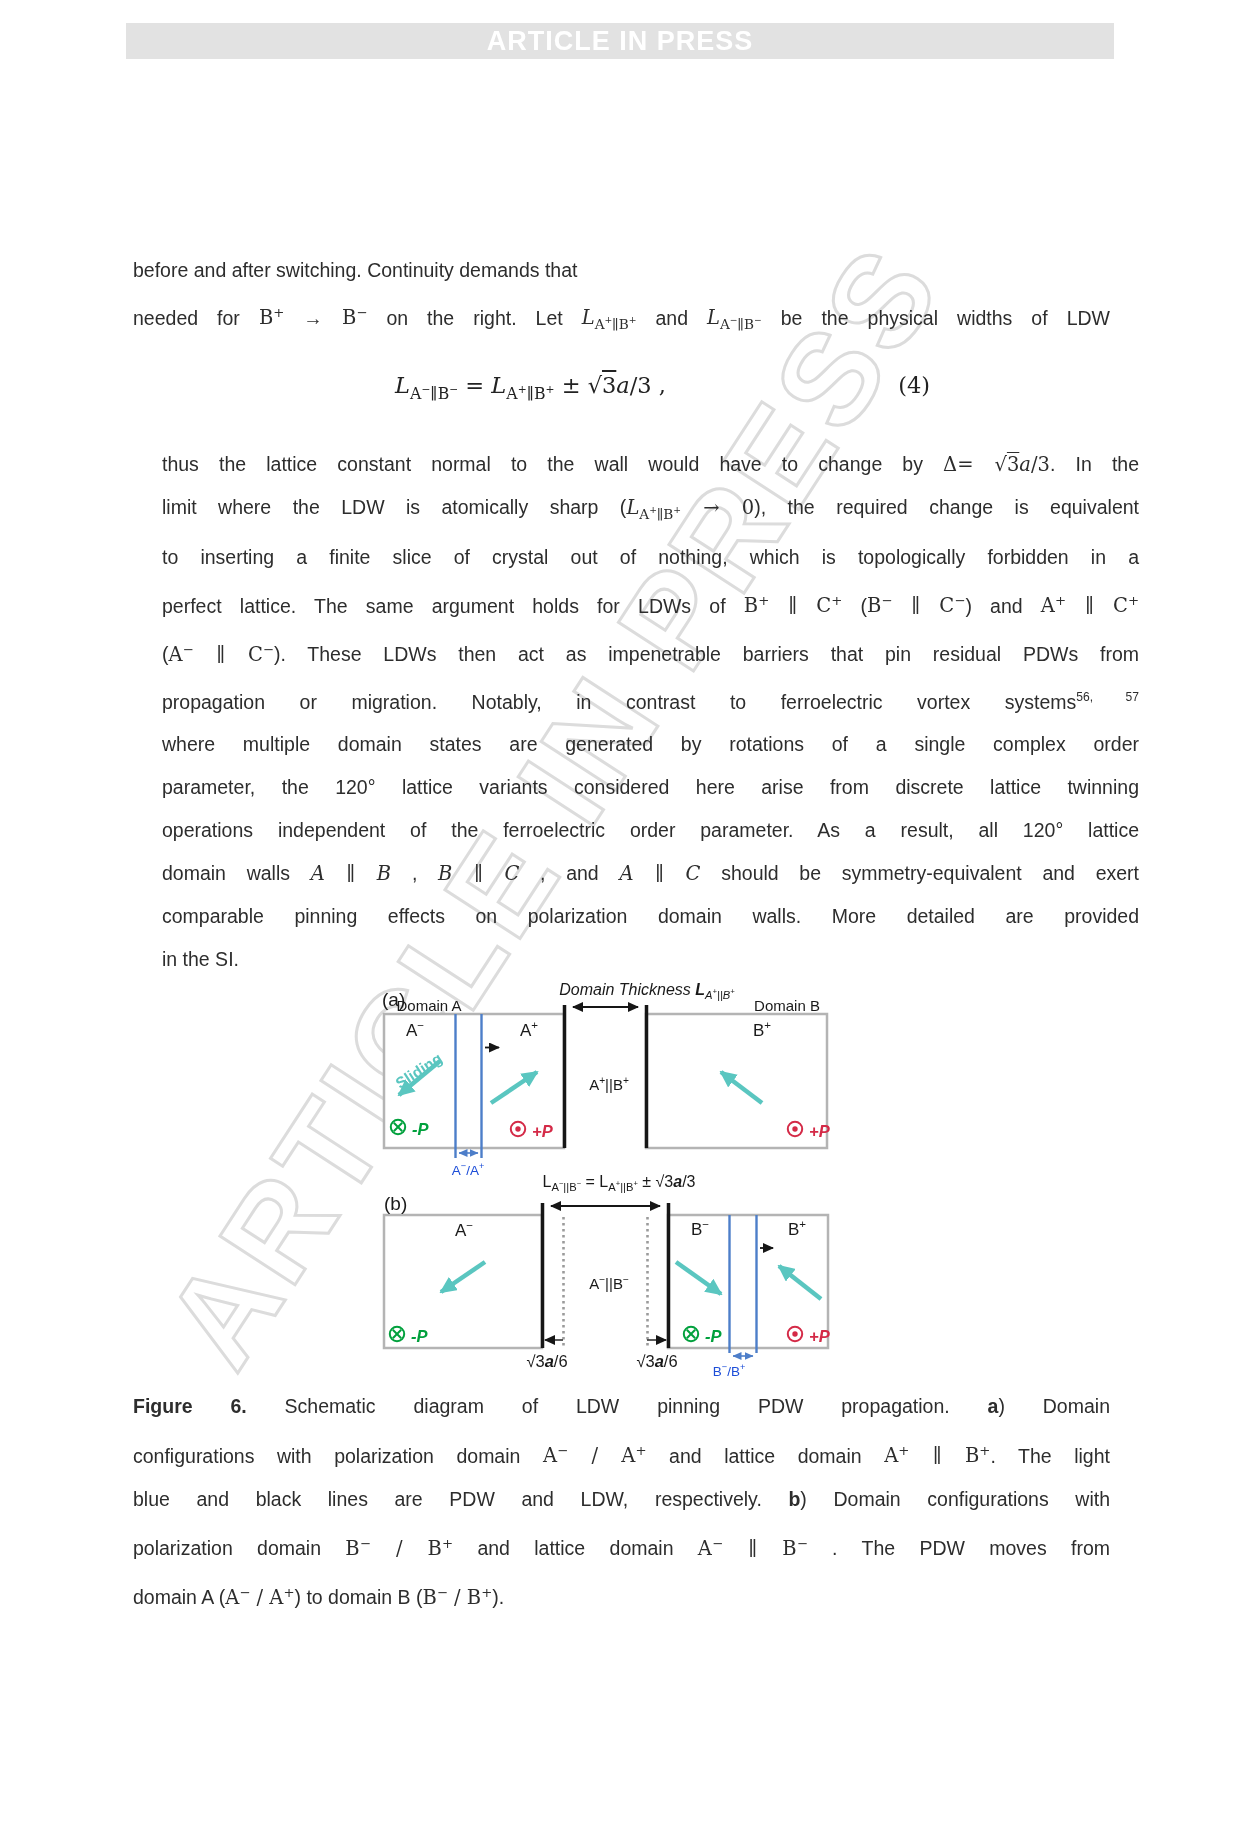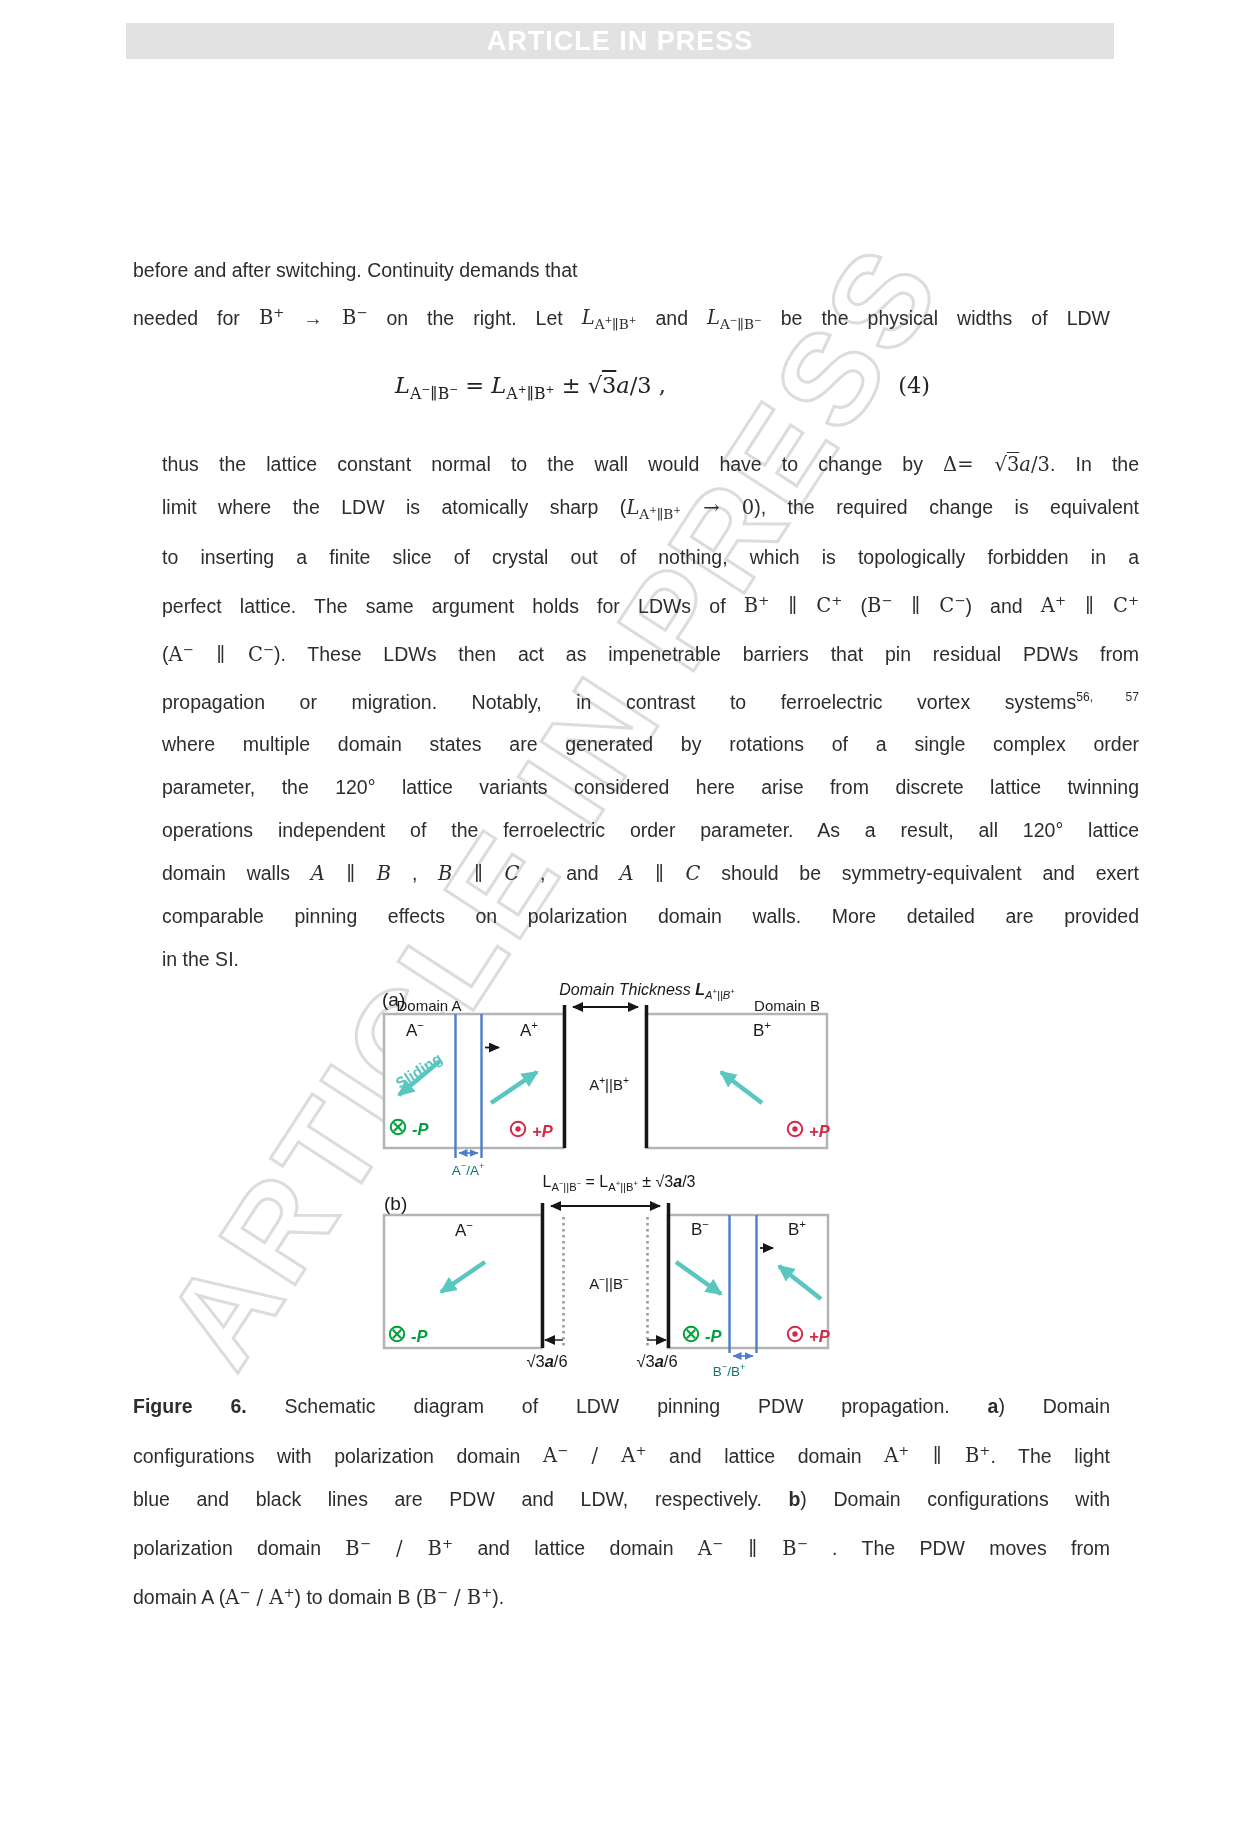--- a/index.html
+++ b/index.html
@@ -47,21 +47,21 @@
   .figure svg.overlay{position:absolute;left:0;top:0;}
   .flabel{
     position:absolute;z-index:2;white-space:nowrap;color:#1a1a1a;
     font-family:"Liberation Sans",sans-serif;font-size:15px;
   }
   .flabel.c{transform:translateX(-50%);}
   .flabel.tag{font-size:19px;}
   .flabel.region{font-size:17px;}
   .flabel.thick{font-size:16px;}
   .flabel.sqrt{font-size:16.5px;}
-  .flabel.blue{color:#0f766e;font-size:13.5px;}
+  .flabel.blue{color:#1d4ed8;font-size:13.5px;}
   .flabel.sliding{
     color:#5ac6c0;font-size:15.5px;font-weight:600;
     transform:translate(-50%,-50%) rotate(-33deg);
   }
   .plabel{
     position:absolute;z-index:2;display:flex;align-items:center;gap:5px;
     font-weight:bold;font-style:italic;font-size:16.5px;white-space:nowrap;
   }
   .plabel.green{color:#00a03c;}
   .plabel.red{color:#d42a47;}

